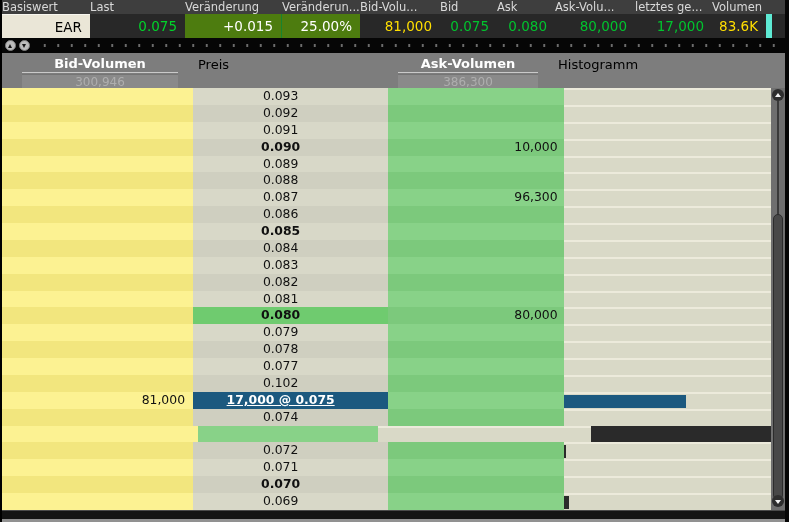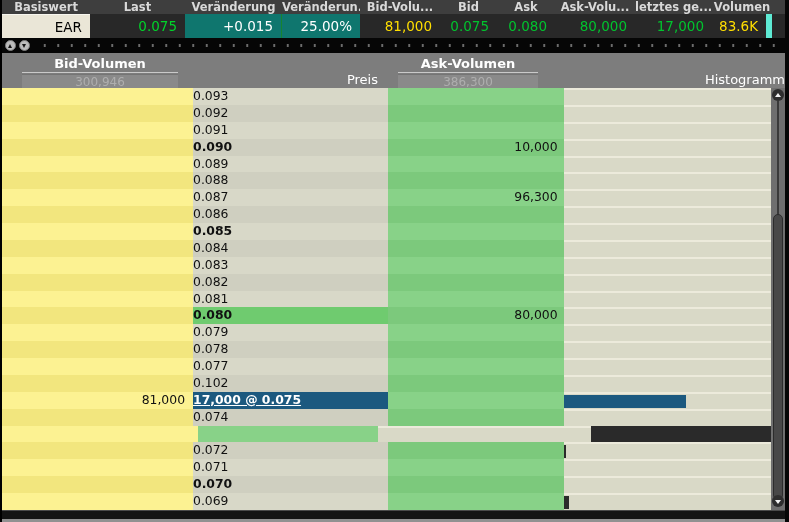--- a/index.html
+++ b/index.html
@@ -2,29 +2,29 @@
 <html><head>
 <meta charset="utf-8">
 <style>
   html,body{margin:0;padding:0;background:#000;}
   .win{position:relative;width:789px;height:522px;box-sizing:border-box;
        border-left:2px solid #000;border-right:4px solid #060606;
        background:#2a2a2a;overflow:hidden;
        font-family:"DejaVu Sans","Liberation Sans",sans-serif;}
   
   .qhdr{display:flex;height:14px;background:#3e3e3e;color:#d9d9d9;font-size:11.5px;line-height:14px;}
-  .qhdr .hc{box-sizing:border-box;text-align:center;overflow:hidden;white-space:nowrap;font-weight:bold;}
+  .qhdr .hc{box-sizing:border-box;text-align:left;overflow:hidden;white-space:nowrap;}
   .qrow{display:flex;height:24px;background:#282828;font-size:13.5px;line-height:24px;white-space:nowrap;}
   .qrow .qc{box-sizing:border-box;text-align:right;padding-right:8px;overflow:hidden;}
   .w0{width:88px}.w1{width:95px}.w2{width:97px}.w3{width:78px}.w4{width:80px}
   .w5{width:57px}.w6{width:58px}.w7{width:80px}.w8{width:77px}.w9{width:60px}
   .sym{background:#eae6d7;color:#000;text-align:right;padding-left:5px;
        border-top:1px solid #f7f6ef;}
   .grn-txt{color:#00d42a}.grn2-txt{color:#00c42e}.yel-txt{color:#ffdf00}
-  .grn-bg{background:#0f766e;color:#fff;}
+  .grn-bg{background:#4d7c0f;color:#fff;}
   .grn-bg.first{border-right:1px solid #17832f}
   .volcell{border-right:6px solid #5eead4}
   
   .strip{position:relative;height:15px;background:#060606;}
   .dots{position:absolute;left:36px;right:0;top:0;bottom:0;
         background-image:radial-gradient(circle 1.3px at 50% 50%, #6d6d6d 97%, transparent);
         background-size:13.5px 15px;background-position:0 0;}
   .cbtn{position:absolute;top:2px;width:11px;height:11px;border-radius:50%;
         background:#bcbcbc;border:1px solid #7d7d7d;box-sizing:border-box;}
   .cbtn.up{left:3px}.cbtn.dn{left:17px}
@@ -33,28 +33,28 @@
   .cbtn.dn::after{top:3px;border-left:2.5px solid transparent;border-right:2.5px solid transparent;border-top:4px solid #141414;}
   
   .lhdr{display:flex;height:35px;background:#7d7d7d;color:#fff;box-sizing:border-box;}
   .lh{box-sizing:border-box;}
   .cw-bid{width:196px}.cw-price{width:180px}.cw-ask{width:180px}.cw-hist{width:227px}
   .lh .pad{padding:3px 20px 0;}
   .lh-title{font-size:13px;font-weight:bold;text-align:center;padding-bottom:1px;
             border-bottom:1px solid #cacaca;}
   .lh-box{margin-top:1px;height:14px;line-height:14px;background:#8a8a8a;color:#aeaeae;
           font-size:12px;text-align:center;border-top:1px solid #757575;}
-  .lh-plain{font-size:13px;color:#ffffff;text-align:right;padding-top:19px;}
+  .lh-plain{font-size:13px;color:#000000;text-align:left;padding-top:4px;}
   
   .ladder{display:flex;height:422px;}
   .lbody{width:769px;overflow:hidden;}
   .lrow{display:flex;height:16.88px;line-height:16.6px;font-size:12.4px;color:#111;}
   .c{box-sizing:border-box;overflow:hidden;white-space:nowrap;}
   .c.bid{width:196px;text-align:right;padding-right:8px;}
-  .c.price{width:200px;text-align:left;padding-right:20px;}
+  .c.price{width:200px;text-align:center;padding-right:20px;}
   .c.ask{width:180px;text-align:right;padding-right:6px;}
   .c.hist{width:213px;position:relative;background:#d9d9c7;border-top:2px solid #eceadb;}
   .even .bid{background:#fcf292}.odd .bid{background:#f2e67e}
   .even .price{background:#d8d8c8}.odd .price{background:#cfcfc0}
   .even .ask{background:#88d288}.odd .ask{background:#7cc97c}
   .b{font-weight:bold}
   .best-ask .price{background:#6fcb6f;font-weight:bold;}
   .last-trade .price{background:#1c597f;color:#fff;font-weight:bold;text-decoration:underline;}
   .bar{position:absolute;left:0;top:1px;bottom:1px;}
   

